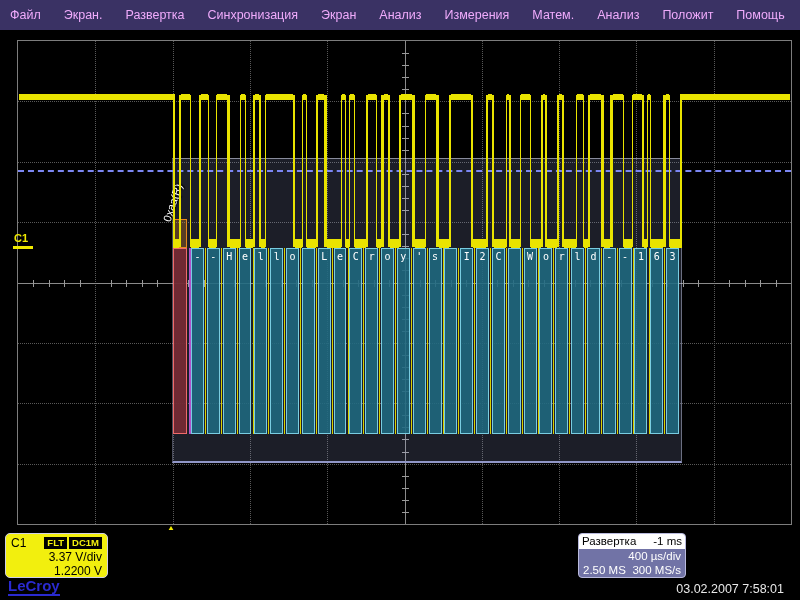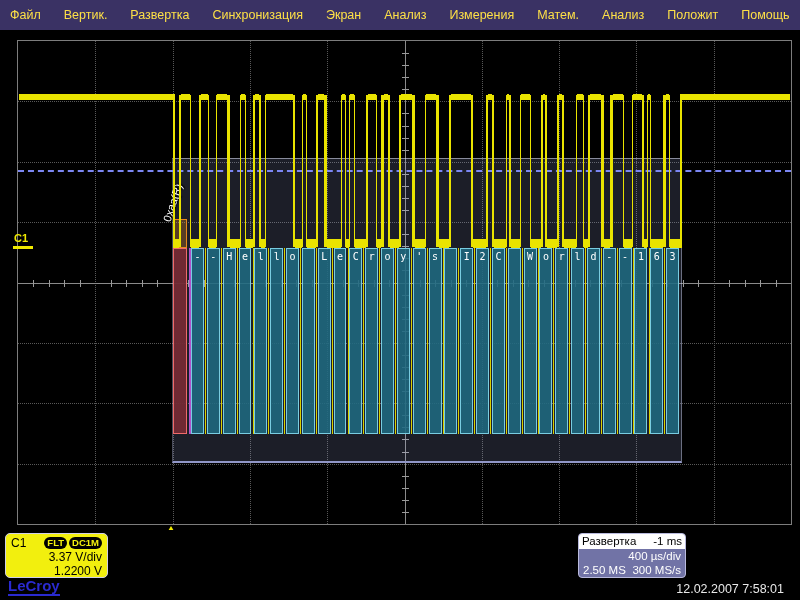--- a/index.html
+++ b/index.html
@@ -1,21 +1,21 @@
 <!DOCTYPE html>
 <html><head>
 <meta charset="utf-8">
 <style>
   html,body{margin:0;padding:0;background:#000;}
   #screen{position:relative;width:800px;height:600px;background:#000;overflow:hidden;
           font-family:"Liberation Sans",sans-serif;-webkit-font-smoothing:none;}
   
   #menubar{position:absolute;left:0;top:0;width:800px;height:30px;background:#3a3264;
            display:flex;align-items:center;gap:23px;padding-left:10px;box-sizing:border-box;}
-  .menu-item{color:#fde047;font-size:12.5px;white-space:nowrap;cursor:default;}
+  .menu-item{color:#f0abfc;font-size:12.5px;white-space:nowrap;cursor:default;}
   
   #scope{position:absolute;left:0;top:30px;width:800px;height:500px;background:#000;}
   #plot{position:absolute;left:17px;top:10px;width:773px;height:483px;
         border:1px solid #7d7d7d;box-sizing:content-box;}
   .gridv{position:absolute;top:0;height:483px;width:0;border-left:1px dotted #585858;}
   .gridh{position:absolute;left:0;width:773px;height:0;border-top:1px dotted #585858;}
   .axis-v{position:absolute;top:0;height:483px;width:1px;background:#8a8a8a;}
   .axis-h{position:absolute;left:0;width:773px;height:1px;background:#8a8a8a;}
   .tick-v{position:absolute;width:7px;height:1px;background:#9a9a9a;}
   .tick-h{position:absolute;width:1px;height:7px;background:#9a9a9a;}
@@ -49,21 +49,21 @@
         border-bottom:10px solid #f0ea00;}
   
   #bottombar{position:absolute;left:0;top:530px;width:800px;height:70px;background:#000;}
   #c1box{position:absolute;left:5px;top:3px;width:103px;height:45px;background:#f2ef0e;
         border:1px solid #cfcfe8;border-radius:5px;color:#000;font-size:12px;
         padding:2px 5px 0 5px;box-sizing:border-box;line-height:14px;}
   #c1box .hdr{display:flex;align-items:center;}
   #c1box .hdr .nm{flex:0 0 auto;}
   #c1box .hdr .bs{margin-left:auto;display:flex;gap:2px;}
   .badge-y{background:#000;color:#f2ef0e;font-size:9.5px;font-weight:bold;
-        border-radius:6px;padding:0 3px;line-height:12px;}
+        border-radius:0;padding:0 3px;line-height:12px;}
   #c1box .r{text-align:right;}
   #brand{position:absolute;left:8px;top:47px;color:#2a2ad0;font-size:15px;font-weight:bold;
         border-bottom:2px solid #2a2ad0;padding-bottom:0;line-height:17px;}
   .info-box{position:absolute;top:3px;width:108px;height:45px;background:#7173a6;
         border:1px solid #b9badd;border-radius:4px;box-sizing:border-box;overflow:hidden;
         font-size:11.5px;color:#fff;}
   .info-box .head{background:#fff;color:#000;display:flex;align-items:center;
         padding:0 3px;height:15px;line-height:15px;}
   .info-box .head .t{flex:0 0 auto;}
   .info-box .head .rv{margin-left:auto;text-align:center;}
@@ -76,21 +76,21 @@
   #trbox{left:690px;}
   #datetime{position:absolute;right:16px;top:52px;color:#e8e8e8;font-size:12.5px;}
 </style>
 </head>
 <body>
 
 <div id="screen">
 
   <div id="menubar">
       <div class="menu-item">Файл</div>
-      <div class="menu-item">Вертик.</div>
+      <div class="menu-item">Экран.</div>
       <div class="menu-item">Развертка</div>
       <div class="menu-item">Синхронизация</div>
       <div class="menu-item">Экран</div>
       <div class="menu-item">Анализ</div>
       <div class="menu-item">Измерения</div>
       <div class="menu-item">Матем.</div>
       <div class="menu-item">Анализ</div>
       <div class="menu-item">Положит</div>
       <div class="menu-item">Помощь</div>
     </div>
@@ -460,15 +460,15 @@
       <div class="row">
           <span class="r">400 µs/div</span>
         </div>
       <div class="row">
         <span class="l">2.50 MS</span>
         <span class="r">300 MS/s</span>
       </div>
     </div>
 
 
-    <div id="datetime">12.02.2007 7:58:01</div>
+    <div id="datetime">03.02.2007 7:58:01</div>
   </div>
 </div>
 
 </body></html>

